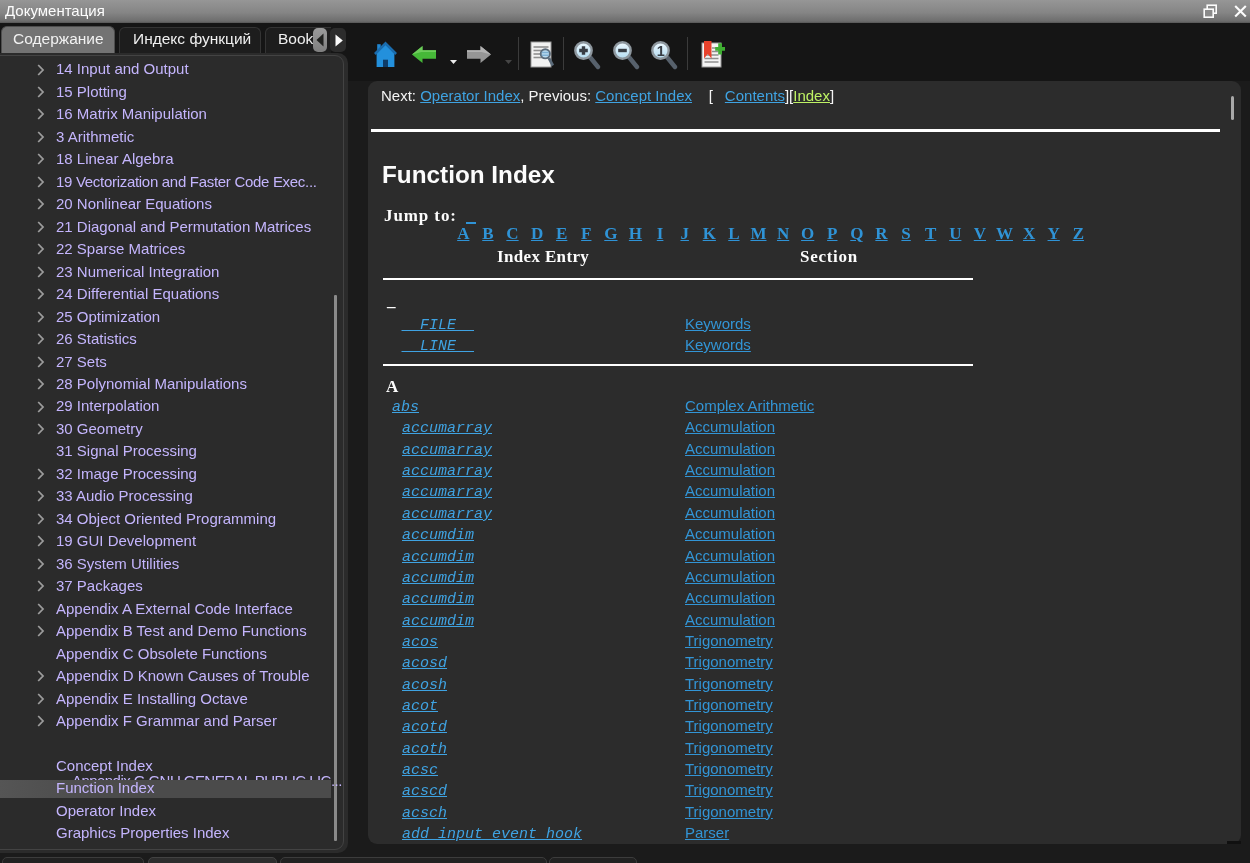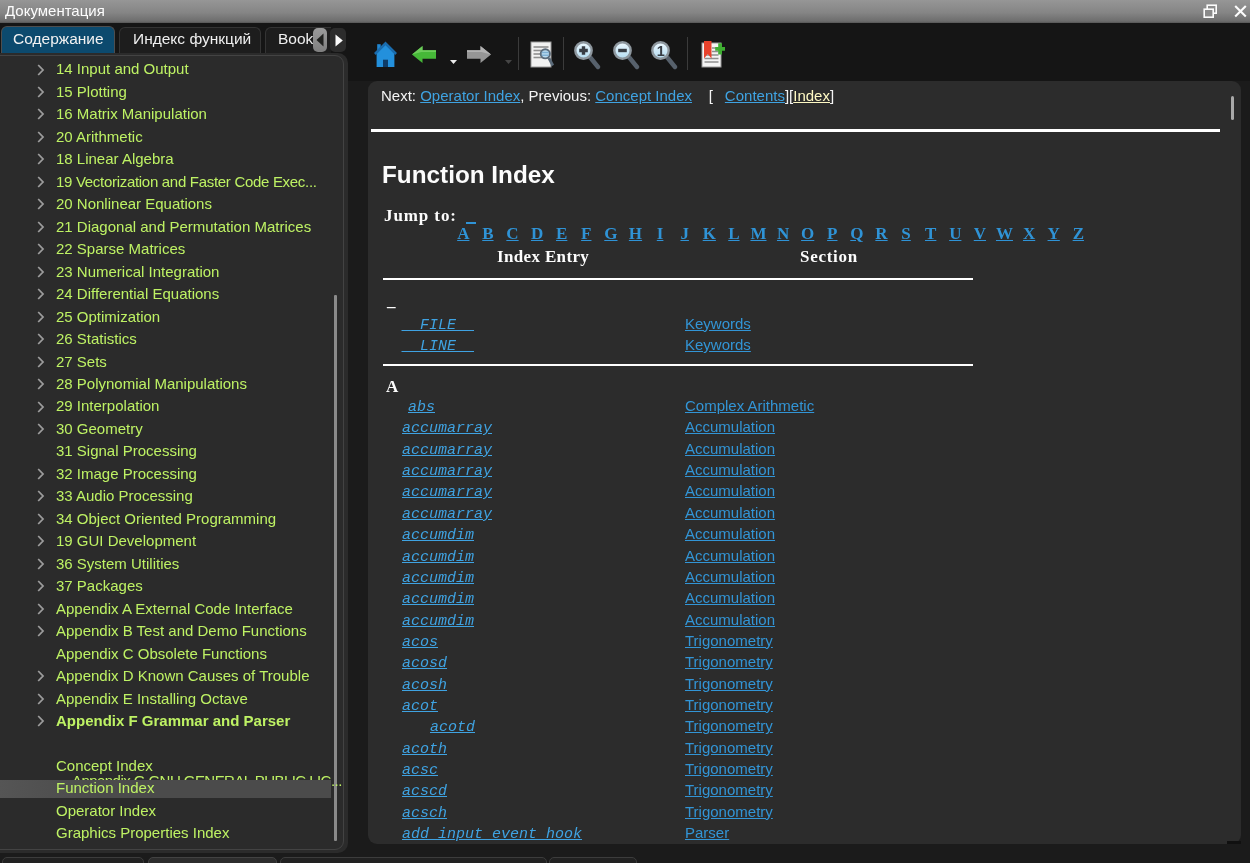--- a/index.html
+++ b/index.html
@@ -1,35 +1,35 @@
 <!DOCTYPE html>
 <html><head><meta charset="utf-8"><style>
 html,body{margin:0;padding:0;}
 body{width:1250px;height:863px;overflow:hidden;position:relative;background:#1b1b1b;
  font-family:"Liberation Sans",sans-serif;}
 .abs{position:absolute;}
 a{text-decoration:underline;}
 .mlink{color:#3fa3e2;font-family:"Liberation Mono",monospace;font-style:italic;font-size:15px;}
 .slink{color:#3295d6;font-size:15px;}
-.tree-row{position:absolute;left:0;width:330px;height:22px;color:#bef264;font-size:15px;line-height:22px;white-space:nowrap;}
+.tree-row{position:absolute;left:0;width:330px;height:22px;color:#c4b5fd;font-size:15px;line-height:22px;white-space:nowrap;}
 </style></head><body>
 
 <div class="abs" style="left:0;top:0;width:1250px;height:23px;background:linear-gradient(180deg,#969696 0%,#858585 55%,#6d6d6d 92%,#555 100%);">
  <div class="abs" style="left:5px;top:2px;font-size:15px;color:#fdfdfd;">Документация</div>
  <svg class="abs" style="left:1203px;top:4px" width="15" height="15" viewBox="0 0 15 15">
    <rect x="4.2" y="1.2" width="9" height="8" fill="none" stroke="#fcfcfc" stroke-width="1.6"></rect>
    <rect x="1.2" y="5.2" width="9" height="8" fill="#8a8a8a" stroke="#fcfcfc" stroke-width="1.6"></rect>
  </svg>
  <svg class="abs" style="left:1234px;top:4px" width="13" height="14" viewBox="0 0 13 14">
    <path d="M1.2 2 L11.8 12.6 M11.8 2 L1.2 12.6" stroke="#fcfcfc" stroke-width="2.1"></path>
  </svg>
 </div>
 <div class="abs" style="left:0;top:23px;width:1250px;height:58px;background:#151515;"></div>
 
-<div class="abs" style="left:1px;top:26px;width:114px;height:27px;background:#0c4a6e;border:1px solid #4e4e4e;border-bottom:none;border-radius:6px 6px 0 0;box-sizing:border-box;">
+<div class="abs" style="left:1px;top:26px;width:114px;height:27px;background:#737373;border:1px solid #4e4e4e;border-bottom:none;border-radius:6px 6px 0 0;box-sizing:border-box;">
  <div class="abs" style="left:11px;top:3px;font-size:15.5px;color:#f2f2f2;">Содержание</div>
   </div>
 <div class="abs" style="left:119px;top:27px;width:142px;height:26px;background:#1d1d1d;border:1px solid #343434;border-bottom:none;border-radius:6px 6px 0 0;box-sizing:border-box;">
  <div class="abs" style="left:13px;top:2px;font-size:15.5px;color:#f0f0f0;">Индекс функций</div>
   </div>
 <div class="abs" style="left:265px;top:27px;width:66px;height:26px;background:#1d1d1d;border:1px solid #343434;border-right:none;border-bottom:none;border-radius:6px 0 0 0;box-sizing:border-box;overflow:hidden;">
  <div class="abs" style="left:12px;top:2px;font-size:15.5px;color:#f0f0f0;">Book</div>
   </div>
 <div class="abs" style="left:313px;top:28px;width:14px;height:24px;background:linear-gradient(180deg,#9b9b9b,#7f7f7f);border-radius:5px;">
  <svg class="abs" style="left:2px;top:5px" width="10" height="14" viewBox="0 0 10 14">
@@ -137,21 +137,21 @@
     <path d="M1.2 1 L6 6 L1.2 11" stroke="#9c9c9c" stroke-width="1.8" fill="none"></path>
   </svg>
 <div class="tree-row" style="left:56px;top:80.9px;">15 Plotting</div>
 <svg class="abs" style="left:37px;top:108.4px" width="8" height="12" viewBox="0 0 8 12">
     <path d="M1.2 1 L6 6 L1.2 11" stroke="#9c9c9c" stroke-width="1.8" fill="none"></path>
   </svg>
 <div class="tree-row" style="left:56px;top:103.3px;">16 Matrix Manipulation</div>
 <svg class="abs" style="left:37px;top:130.9px" width="8" height="12" viewBox="0 0 8 12">
     <path d="M1.2 1 L6 6 L1.2 11" stroke="#9c9c9c" stroke-width="1.8" fill="none"></path>
   </svg>
-<div class="tree-row" style="left:56px;top:125.8px;">20 Arithmetic</div>
+<div class="tree-row" style="left:56px;top:125.8px;">3 Arithmetic</div>
 <svg class="abs" style="left:37px;top:153.4px" width="8" height="12" viewBox="0 0 8 12">
     <path d="M1.2 1 L6 6 L1.2 11" stroke="#9c9c9c" stroke-width="1.8" fill="none"></path>
   </svg>
 <div class="tree-row" style="left:56px;top:148.3px;">18 Linear Algebra</div>
 <svg class="abs" style="left:37px;top:175.8px" width="8" height="12" viewBox="0 0 8 12">
     <path d="M1.2 1 L6 6 L1.2 11" stroke="#9c9c9c" stroke-width="1.8" fill="none"></path>
   </svg>
 <div class="tree-row" style="left:56px;top:170.8px;letter-spacing:-0.3px;">19 Vectorization and Faster Code Exec...</div>
 <svg class="abs" style="left:37px;top:198.3px" width="8" height="12" viewBox="0 0 8 12">
     <path d="M1.2 1 L6 6 L1.2 11" stroke="#9c9c9c" stroke-width="1.8" fill="none"></path>
@@ -235,30 +235,30 @@
     <path d="M1.2 1 L6 6 L1.2 11" stroke="#9c9c9c" stroke-width="1.8" fill="none"></path>
   </svg>
 <div class="tree-row" style="left:56px;top:665.1px;">Appendix D Known Causes of Trouble</div>
 <svg class="abs" style="left:37px;top:692.7px" width="8" height="12" viewBox="0 0 8 12">
     <path d="M1.2 1 L6 6 L1.2 11" stroke="#9c9c9c" stroke-width="1.8" fill="none"></path>
   </svg>
 <div class="tree-row" style="left:56px;top:687.6px;">Appendix E Installing Octave</div>
 <svg class="abs" style="left:37px;top:715.1px" width="8" height="12" viewBox="0 0 8 12">
     <path d="M1.2 1 L6 6 L1.2 11" stroke="#9c9c9c" stroke-width="1.8" fill="none"></path>
   </svg>
-<div class="tree-row" style="left:56px;top:710.0px;font-weight:bold;">Appendix F Grammar and Parser</div>
+<div class="tree-row" style="left:56px;top:710.0px;">Appendix F Grammar and Parser</div>
 <div class="tree-row" style="left:72px;top:732.5px;letter-spacing:-0.55px;margin-top:37px;">Appendix G GNU GENERAL PUBLIC LIC...</div>
 <div class="tree-row" style="left:56px;top:755.0px;">Concept Index</div>
 <div class="abs" style="left:0;top:780.2px;width:331px;height:17.5px;background:linear-gradient(90deg,#555 0%,#4b4b4b 30%,#4b4b4b 100%);"></div>
 <div class="tree-row" style="left:56px;top:777.4px;">Function Index</div>
 <div class="tree-row" style="left:56px;top:799.9px;">Operator Index</div>
 <div class="tree-row" style="left:56px;top:822.4px;">Graphics Properties Index</div>
 <div class="abs" style="left:368px;top:81px;width:873px;height:763px;background:#2c2c2c;border-radius:9px;"></div>
 <div class="abs" style="left:1231px;top:96px;width:3px;height:24px;background:#a9a9a9;border-radius:2px;"></div>
-<div class="abs" style="left:381px;top:87px;font-size:15px;color:#f4f4f4;white-space:pre;">Next: <a class="slink" style="color:#3fa3e2;">Operator Index</a>, Previous: <a class="slink" style="color:#3fa3e2;">Concept Index</a>    [<a class="slink" style="color:#3fa3e2;margin-left:12px;">Contents</a>][<a class="slink" style="color:#fef9c3;">Index</a>]</div>
+<div class="abs" style="left:381px;top:87px;font-size:15px;color:#f4f4f4;white-space:pre;">Next: <a class="slink" style="color:#3fa3e2;">Operator Index</a>, Previous: <a class="slink" style="color:#3fa3e2;">Concept Index</a>    [<a class="slink" style="color:#3fa3e2;margin-left:12px;">Contents</a>][<a class="slink" style="color:#bef264;">Index</a>]</div>
 <div class="abs" style="left:371px;top:129px;width:849px;height:2.5px;background:#fff;"></div>
 <div class="abs" style="left:382px;top:161px;font-size:24.3px;font-weight:bold;color:#fcfcfc;">Function Index</div>
 <div class="abs" style="left:384px;top:206px;font-size:17px;letter-spacing:0.9px;font-weight:bold;font-family:'Liberation Serif',serif;color:#fcfcfc;">Jump to:</div>
 <div class="abs" style="left:465.6px;top:221.6px;width:10.4px;height:2.2px;background:#2f93d6;"></div>
 <div class="abs" style="left:451.0px;top:224px;width:24.6px;text-align:center;"><a class="slink" style="font-family:'Liberation Serif',serif;font-weight:bold;font-size:17px;color:#2f93d6;">A</a></div>
 <div class="abs" style="left:475.6px;top:224px;width:24.6px;text-align:center;"><a class="slink" style="font-family:'Liberation Serif',serif;font-weight:bold;font-size:17px;color:#2f93d6;">B</a></div>
 <div class="abs" style="left:500.2px;top:224px;width:24.6px;text-align:center;"><a class="slink" style="font-family:'Liberation Serif',serif;font-weight:bold;font-size:17px;color:#2f93d6;">C</a></div>
 <div class="abs" style="left:524.8px;top:224px;width:24.6px;text-align:center;"><a class="slink" style="font-family:'Liberation Serif',serif;font-weight:bold;font-size:17px;color:#2f93d6;">D</a></div>
 <div class="abs" style="left:549.4px;top:224px;width:24.6px;text-align:center;"><a class="slink" style="font-family:'Liberation Serif',serif;font-weight:bold;font-size:17px;color:#2f93d6;">E</a></div>
 <div class="abs" style="left:574.0px;top:224px;width:24.6px;text-align:center;"><a class="slink" style="font-family:'Liberation Serif',serif;font-weight:bold;font-size:17px;color:#2f93d6;">F</a></div>
@@ -285,21 +285,21 @@
 <div class="abs" style="left:497px;top:247px;font-size:17px;letter-spacing:0.35px;font-weight:bold;font-family:'Liberation Serif',serif;color:#fcfcfc;">Index Entry</div>
 <div class="abs" style="left:800px;top:247px;font-size:17px;letter-spacing:0.7px;font-weight:bold;font-family:'Liberation Serif',serif;color:#fcfcfc;">Section</div>
 <div class="abs" style="left:383px;top:278px;width:590px;height:2px;background:#fff;"></div>
 <div class="abs" style="left:387px;top:291px;font-size:17px;font-weight:bold;font-family:'Liberation Serif',serif;color:#fcfcfc;">_</div>
 <div class="abs" style="left:402px;top:312.6px;height:21px;line-height:21px;"><a class="mlink">__FILE__</a></div>
 <div class="abs" style="left:685px;top:312.6px;height:21px;line-height:21px;"><a class="slink">Keywords</a></div>
 <div class="abs" style="left:402px;top:334px;height:21px;line-height:21px;"><a class="mlink">__LINE__</a></div>
 <div class="abs" style="left:685px;top:334px;height:21px;line-height:21px;"><a class="slink">Keywords</a></div>
 <div class="abs" style="left:383px;top:364px;width:590px;height:2px;background:#fff;"></div>
 <div class="abs" style="left:386px;top:377.1px;font-size:17px;font-weight:bold;font-family:'Liberation Serif',serif;color:#fcfcfc;">A</div>
-<div class="abs" style="left:408px;top:395.0px;height:21px;line-height:21px;text-decoration:underline;"><a class="mlink">abs</a></div>
+<div class="abs" style="left:392px;top:395.0px;height:21px;line-height:21px;text-decoration:underline;"><a class="mlink">abs</a></div>
 <div class="abs" style="left:685px;top:395.0px;height:21px;line-height:21px;"><a class="slink">Complex Arithmetic</a></div>
 <div class="abs" style="left:402px;top:416.4px;height:21px;line-height:21px;"><a class="mlink">accumarray</a></div>
 <div class="abs" style="left:685px;top:416.4px;height:21px;line-height:21px;"><a class="slink">Accumulation</a></div>
 <div class="abs" style="left:402px;top:437.7px;height:21px;line-height:21px;"><a class="mlink">accumarray</a></div>
 <div class="abs" style="left:685px;top:437.7px;height:21px;line-height:21px;"><a class="slink">Accumulation</a></div>
 <div class="abs" style="left:402px;top:459.1px;height:21px;line-height:21px;"><a class="mlink">accumarray</a></div>
 <div class="abs" style="left:685px;top:459.1px;height:21px;line-height:21px;"><a class="slink">Accumulation</a></div>
 <div class="abs" style="left:402px;top:480.4px;height:21px;line-height:21px;"><a class="mlink">accumarray</a></div>
 <div class="abs" style="left:685px;top:480.4px;height:21px;line-height:21px;"><a class="slink">Accumulation</a></div>
 <div class="abs" style="left:402px;top:501.8px;height:21px;line-height:21px;"><a class="mlink">accumarray</a></div>
@@ -315,21 +315,21 @@
 <div class="abs" style="left:402px;top:608.5px;height:21px;line-height:21px;"><a class="mlink">accumdim</a></div>
 <div class="abs" style="left:685px;top:608.5px;height:21px;line-height:21px;"><a class="slink">Accumulation</a></div>
 <div class="abs" style="left:402px;top:629.9px;height:21px;line-height:21px;"><a class="mlink">acos</a></div>
 <div class="abs" style="left:685px;top:629.9px;height:21px;line-height:21px;"><a class="slink">Trigonometry</a></div>
 <div class="abs" style="left:402px;top:651.2px;height:21px;line-height:21px;"><a class="mlink">acosd</a></div>
 <div class="abs" style="left:685px;top:651.2px;height:21px;line-height:21px;"><a class="slink">Trigonometry</a></div>
 <div class="abs" style="left:402px;top:672.5px;height:21px;line-height:21px;"><a class="mlink">acosh</a></div>
 <div class="abs" style="left:685px;top:672.5px;height:21px;line-height:21px;"><a class="slink">Trigonometry</a></div>
 <div class="abs" style="left:402px;top:693.9px;height:21px;line-height:21px;"><a class="mlink">acot</a></div>
 <div class="abs" style="left:685px;top:693.9px;height:21px;line-height:21px;"><a class="slink">Trigonometry</a></div>
-<div class="abs" style="left:402px;top:715.2px;height:21px;line-height:21px;margin-left:28px;"><a class="mlink">acotd</a></div>
+<div class="abs" style="left:402px;top:715.2px;height:21px;line-height:21px;"><a class="mlink">acotd</a></div>
 <div class="abs" style="left:685px;top:715.2px;height:21px;line-height:21px;"><a class="slink">Trigonometry</a></div>
 <div class="abs" style="left:402px;top:736.6px;height:21px;line-height:21px;"><a class="mlink">acoth</a></div>
 <div class="abs" style="left:685px;top:736.6px;height:21px;line-height:21px;"><a class="slink">Trigonometry</a></div>
 <div class="abs" style="left:402px;top:758.0px;height:21px;line-height:21px;"><a class="mlink">acsc</a></div>
 <div class="abs" style="left:685px;top:758.0px;height:21px;line-height:21px;"><a class="slink">Trigonometry</a></div>
 <div class="abs" style="left:402px;top:779.3px;height:21px;line-height:21px;"><a class="mlink">acscd</a></div>
 <div class="abs" style="left:685px;top:779.3px;height:21px;line-height:21px;"><a class="slink">Trigonometry</a></div>
 <div class="abs" style="left:402px;top:800.7px;height:21px;line-height:21px;"><a class="mlink">acsch</a></div>
 <div class="abs" style="left:685px;top:800.7px;height:21px;line-height:21px;"><a class="slink">Trigonometry</a></div>
 <div class="abs" style="left:402px;top:822.0px;height:21px;line-height:21px;"><a class="mlink">add_input_event_hook</a></div>

